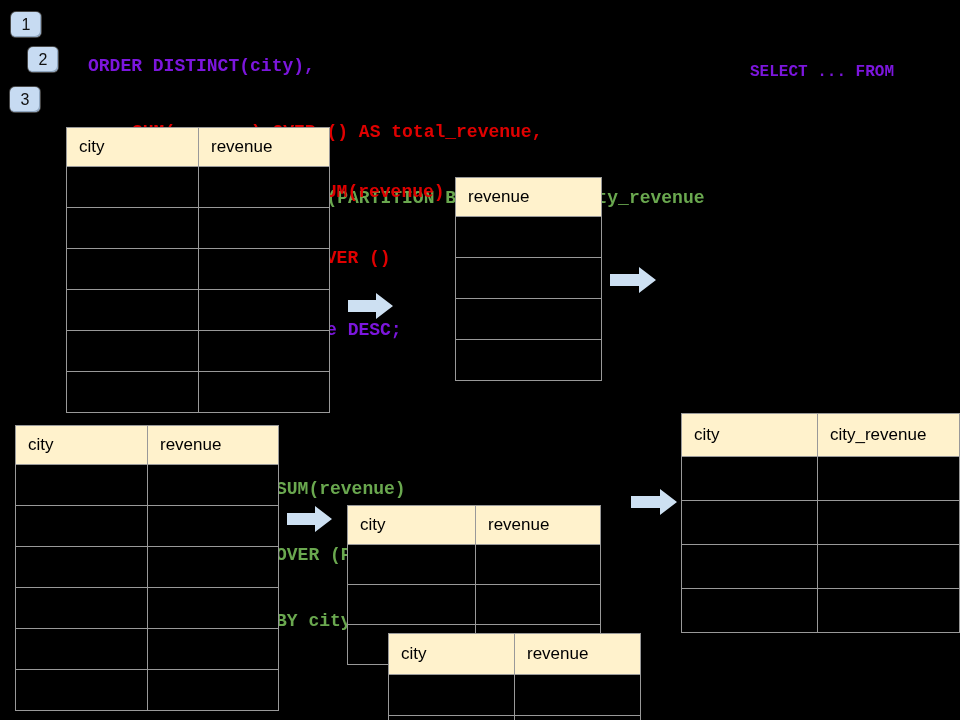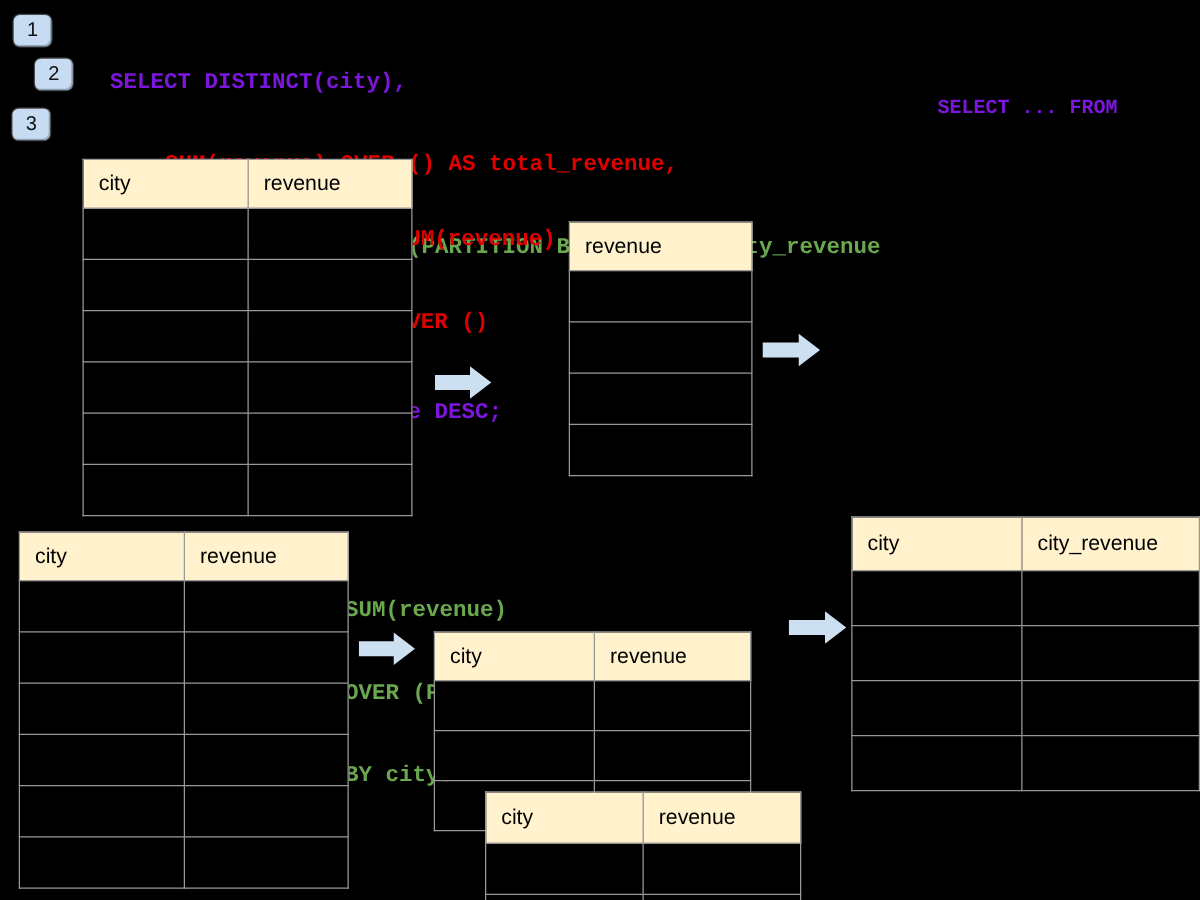--- a/index.html
+++ b/index.html
@@ -18,21 +18,21 @@
     font-weight:bold; font-size:18px; line-height:22px;
     white-space:pre;
   }
   .code .ind4 { padding-left:44px; }
   .code .ind2 { padding-left:22px; }
   .kw-purple { color:var(--keyword-purple); }
   .kw-red    { color:var(--total-red); }
   .kw-green  { color:var(--partition-green); }
 
   .side-note {
-    position:absolute; left:750px; top:34px;
+    position:absolute; left:750px; top:20px;
     font-family:"Liberation Mono", monospace;
     font-weight:bold; font-size:16px; line-height:21px;
     color:var(--keyword-purple);
     white-space:pre;
   }
 
   .note-red {
     position:absolute; left:315px; top:137px;
     font-family:"Liberation Mono", monospace;
     font-weight:bold; font-size:18px; line-height:22px;
@@ -103,21 +103,21 @@
   #arrow-bottom-2 { left:631px; top:489px; }
 </style>
 </head>
 <body>
 
 <div class="badge" id="badge1">1</div>
 <div class="badge" id="badge2">2</div>
 <div class="badge" id="badge3">3</div>
 
 <div class="code">
-  <div class="kw-purple">SELECT DISTINCT(city),</div>
+  <div class="kw-purple">ORDER DISTINCT(city),</div>
   <div class="ind4 kw-red">SUM(revenue) OVER () AS total_revenue,</div>
   <div class="ind4 kw-green">SUM(revenue) OVER (PARTITION BY city) as city_revenue</div>
   <div class="ind2 kw-purple">FROM rides</div>
   <div class="ind2 kw-purple">ORDER by city_revenue DESC;</div>
 </div>
 
 <div class="side-note">
   <div>SELECT ... FROM</div>
 </div>
 

